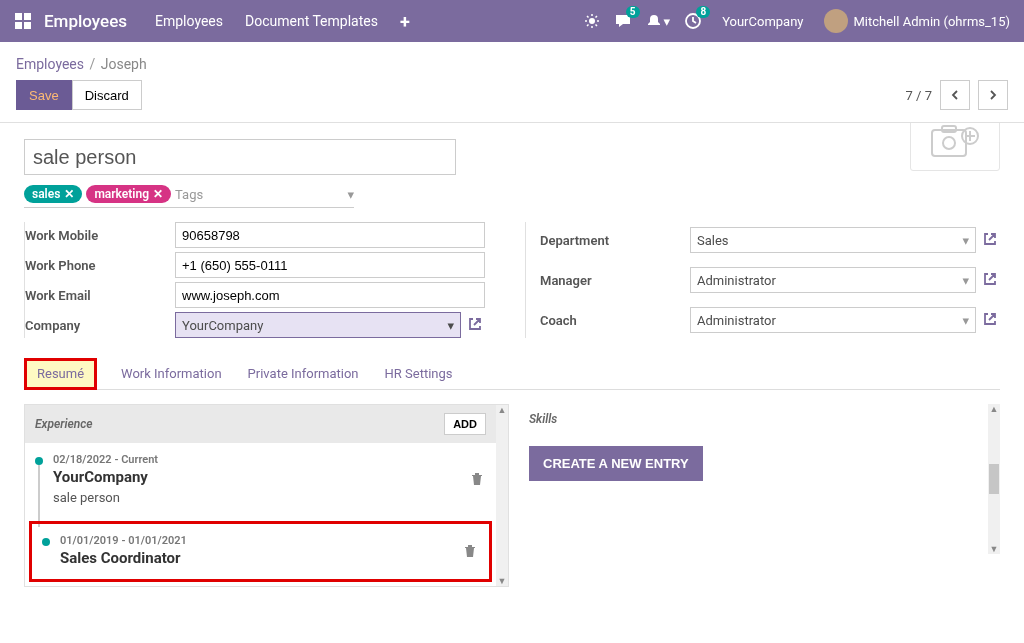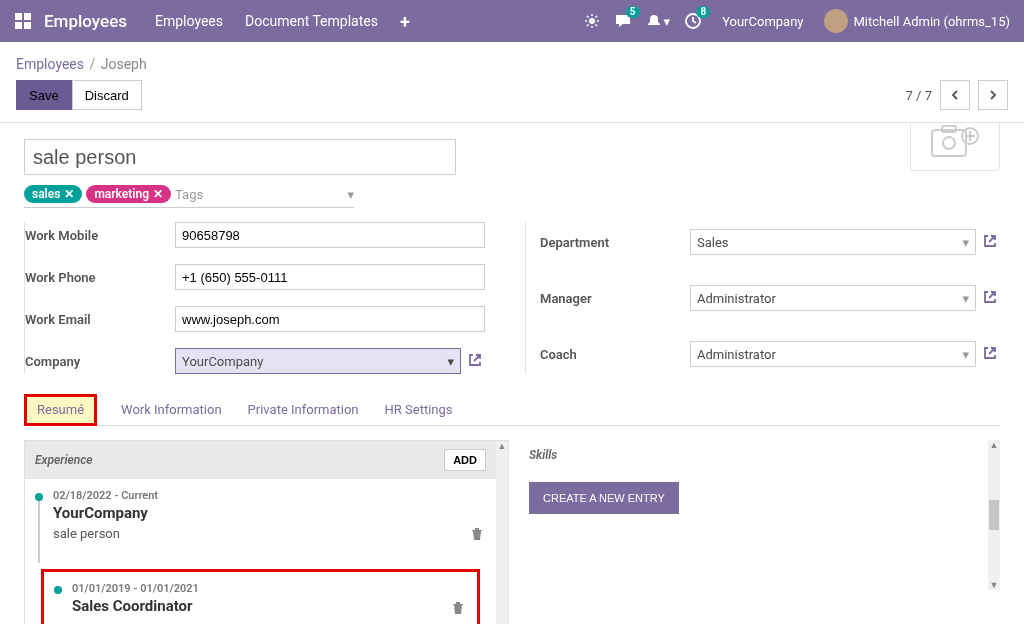--- a/index.html
+++ b/index.html
@@ -13,67 +13,67 @@
 .topbar .spacer{flex:1}
 .topbar .right-item{display:flex;align-items:center;margin-left:14px;position:relative}
 .badge{position:absolute;top:-6px;right:-8px;background:#00a19a;color:#fff;font-size:10px;font-weight:bold;border-radius:8px;padding:1px 4px;line-height:1}
 .avatar{width:24px;height:24px;border-radius:50%;background:#c0a080;display:inline-block;margin-right:6px}
 .header{padding:14px 16px 8px}
 .breadcrumb{font-size:14px;color:#7B6B9E}
 .breadcrumb .sep{color:#999;margin:0 2px}
 .breadcrumb .current{color:#888}
 .actionbar{display:flex;align-items:center;padding:0 16px 12px}
 .btn{display:inline-flex;align-items:center;justify-content:center;height:30px;padding:0 12px;border:1px solid #ccc;background:#fff;font-size:13px;cursor:pointer}
-.btn.primary{background:#6b5b95;border-color:#6b5b95;color:#000000}
+.btn.primary{background:#6b5b95;border-color:#6b5b95;color:#fdba74}
 .actionbar .spacer{flex:1}
 .pager{display:flex;align-items:center;gap:8px;color:#555}
 .pagebtn{width:30px;height:30px;border:1px solid #ccc;background:#fff;display:flex;align-items:center;justify-content:center;cursor:pointer}
 .content-wrap{display:flex;border-top:1px solid #e0e0e0}
 .scrollarea{flex:1;overflow-y:scroll;height:501px}
 .sheet{padding:16px 24px}
 .titlefield{display:flex;align-items:flex-start;gap:20px;margin-bottom:10px}
 .titlefield input{flex:1;max-width:680px;height:36px;border:1px solid #ccc;padding:4px 8px;font-size:20px;color:#555}
 .imgbox{width:90px;height:54px;border:1px solid #e5e5e5;display:flex;align-items:center;justify-content:center;position:relative;margin-top:-22px;color:#bbb;border-radius:3px}
 .tagsrow{display:flex;align-items:center;gap:4px;border-bottom:1px solid #ccc;padding-bottom:4px;width:330px;margin-bottom:14px}
 .tag{display:inline-flex;align-items:center;padding:2px 8px;border-radius:11px;color:#fff;font-size:12px;font-weight:600}
 .tag .x{margin-left:4px;font-weight:bold}
 .tag.sales{background:#00a19a}
 .tag.marketing{background:#d63384}
 .tagsrow .placeholder{color:#999;flex:1}
 .tagsrow .dd{color:#999;cursor:pointer}
 .formgrid{display:flex;gap:40px;margin-bottom:20px;border-left:1px solid #e0e0e0;padding-left:0}
-.formcol{flex:1;display:grid;grid-template-columns:150px 1fr;row-gap:16px;align-items:center;border-left:1px solid #e0e0e0;padding-left:14px}
+.formcol{flex:1;display:grid;grid-template-columns:150px 1fr;row-gap:4px;align-items:center;border-left:1px solid #e0e0e0;padding-left:14px}
 .formcol:first-child{border-left:none;padding-left:0}
 .formcol label{font-size:13px;color:#555;font-weight:600}
 .fieldwrap{display:flex;align-items:center;gap:6px}
 .fieldwrap input,.fieldwrap .select{flex:1;height:26px;border:1px solid #ccc;padding:2px 6px;font-size:13px;background:#fff}
 .fieldwrap .select{display:flex;align-items:center;justify-content:space-between;width:100%}
 .fieldwrap .select.hi{background:#e7e2f3;border-color:#7B6B9E}
 .ext-icon{width:18px;height:18px;color:#7B6B9E;cursor:pointer}
 .tabs{display:flex;border-bottom:1px solid #ddd;gap:22px;margin-bottom:0}
 .tab{padding:8px 2px;color:#7B6B9E;cursor:pointer;font-size:13px}
 .tab.active{border:3px solid #e00000;padding:5px 10px;margin-bottom:-1px;background:#fef9c3}
 .tabbody{display:flex;gap:20px;margin-top:14px}
 .expcol{flex:1;border:1px solid #e0e0e0;position:relative}
 .exphdr{background:#e9e9e9;padding:8px 10px;display:flex;align-items:center;justify-content:space-between;font-style:italic;color:#666;font-weight:600;font-size:12px}
 .addbtn{background:#fff;border:1px solid #ccc;padding:4px 8px;font-size:11px;cursor:pointer;font-style:normal;font-weight:600}
-.expitem{padding:10px 12px 12px 28px;position:relative;display:flex;align-items:flex-end}
+.expitem{padding:10px 12px 12px 28px;position:relative;display:flex;align-items:center}
 .expitem .dot{position:absolute;left:10px;top:14px;width:8px;height:8px;background:#00a19a;border-radius:50%}
 .expitem .line{position:absolute;left:13px;top:22px;width:2px;bottom:-10px;background:#ccc}
 .expitem .info{flex:1}
 .expitem .dates{font-size:11px;color:#777;font-weight:600}
 .expitem .title{font-size:15px;font-weight:700;color:#333;margin-top:2px}
 .expitem .sub{font-size:13px;color:#555;margin-top:4px}
 .expitem .trash{color:#888;cursor:pointer}
 .redbox{border:3px solid #e00000}
 .expscroll{position:absolute;right:0;top:0;bottom:0;width:12px;background:#f0f0f0;display:flex;flex-direction:column;align-items:center;justify-content:space-between}
 .expscroll span{font-size:9px;color:#888}
 .skillcol{flex:1}
 .skillhdr{font-style:italic;font-weight:600;color:#666;font-size:12px;margin-bottom:20px;padding-top:8px}
-.newbtn{background:#7B6B9E;color:#fff;border:none;padding:10px 14px;font-size:11px;font-weight:400;cursor:pointer}
+.newbtn{background:#7B6B9E;color:#fff;border:none;padding:10px 14px;font-size:13px;font-weight:700;cursor:pointer}
 svg{display:block}
 </style>
 </head>
 <body>
 
 <div class="topbar">
   <div class="apps-icon">
       <span></span>
       <span></span>
       <span></span>
@@ -267,21 +267,21 @@
           <div class="dates">02/18/2022 - Current</div>
           <div class="title">YourCompany</div>
           <div class="sub">sale person</div>
         </div>
         <span class="trash">
                 <svg width="14" height="14" viewBox="0 0 14 14" fill="#888">
                   <path d="M3 4h8l-1 9H4zM2 3h10v1H2zM5 1h4v2H5z"></path>
                 </svg>
               </span>
       </div>
-      <div class="expitem redbox" style="margin:16px">
+      <div class="expitem redbox" style="margin:4px">
         <div class="dot"></div>
         <div class="info">
           <div class="dates">01/01/2019 - 01/01/2021</div>
           <div class="title">Sales Coordinator</div>
         </div>
         <span class="trash">
                 <svg width="14" height="14" viewBox="0 0 14 14" fill="#888">
                   <path d="M3 4h8l-1 9H4zM2 3h10v1H2zM5 1h4v2H5z"></path>
                 </svg>
               </span>

